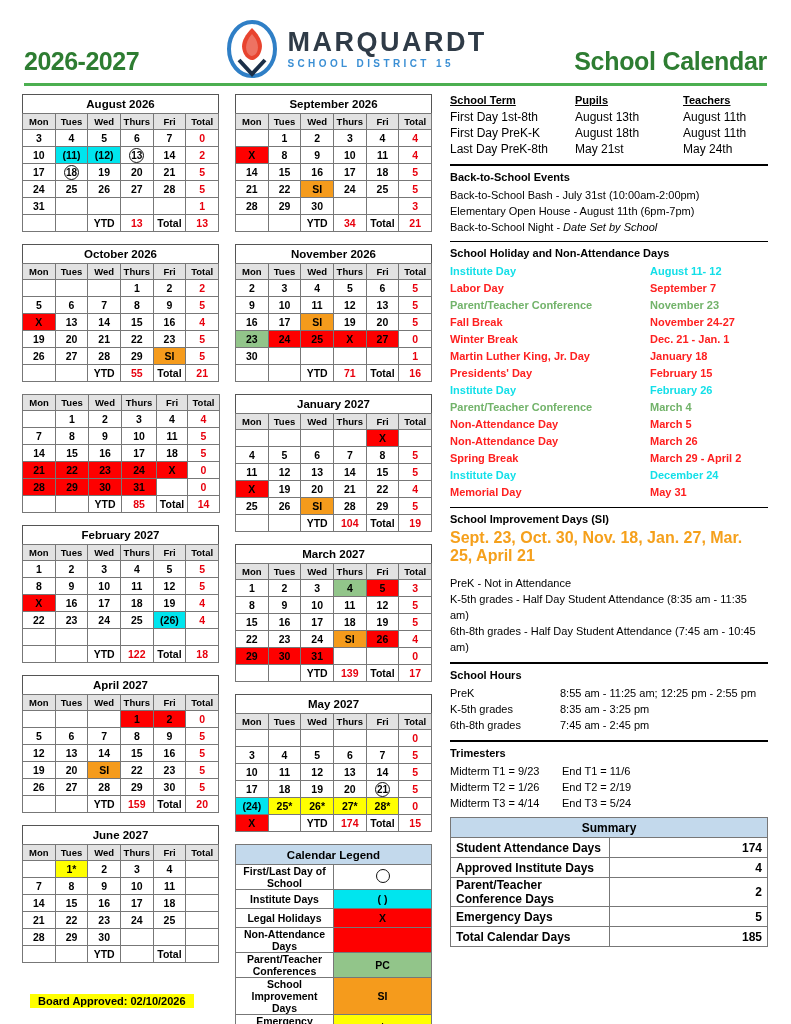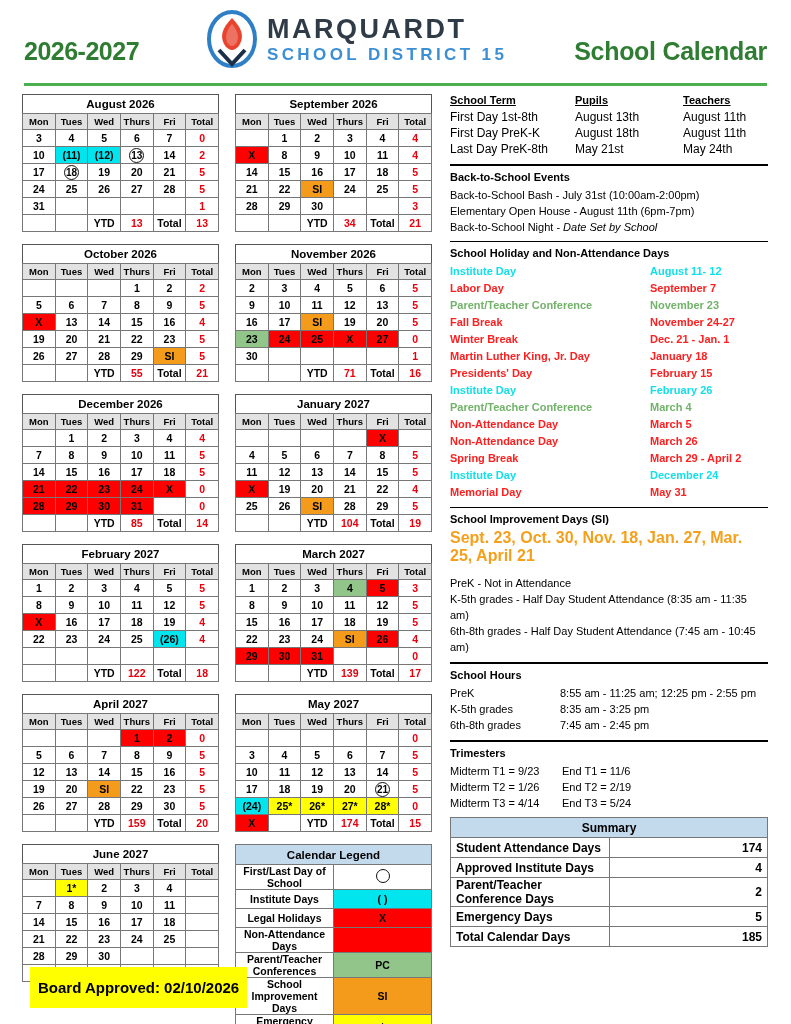--- a/index.html
+++ b/index.html
@@ -9,21 +9,21 @@
     font-family: "Liberation Sans", sans-serif;
     color: #000;
     position: relative;
     overflow: hidden;
   }
 
   
   .header {
     position: relative;
     height: 86px;
-    padding: 12px 24px;
+    padding: 2px 24px;
     display: flex;
     align-items: flex-end;
     justify-content: space-between;
   }
   .header-year {
     font-size: 25px;
     font-weight: bold;
     color: #2e7d32;
     padding-bottom: 8px;
     letter-spacing: -0.5px;
@@ -43,21 +43,21 @@
   }
   .logo-mark { width: 52px; height: 58px; flex: 0 0 auto; }
   .logo-text { line-height: 1; }
   .logo-name {
     font-size: 27px;
     font-weight: bold;
     letter-spacing: 2.5px;
     color: #2f3b47;
   }
   .logo-sub {
-    font-size: 17px;
+    font-size: 10px;
     font-weight: bold;
     letter-spacing: 3.4px;
     color: #3b8fd4;
     margin-top: 3px;
   }
   .header-rule {
     position: absolute;
     left: 24px; right: 24px; bottom: 0;
     height: 3px;
     background: #4caf50;
@@ -241,23 +241,23 @@
     font-size: 12px;
   }
   .sm-val { width: 120px; text-align: right; }
 
   
   .board {
     position: absolute;
     left: 30px;
     bottom: 16px;
     background: #ffff00;
-    font-size: 15px;
-    font-weight: bold;
-    padding: 12px 8px;
+    font-size: 11px;
+    font-weight: bold;
+    padding: 1px 8px;
     text-align: center;
   }
 </style>
 </head>
 <body>
 
 <div class="header">
   <div class="header-year">2026-2027</div>
 
   <div class="logo-wrap">
@@ -404,23 +404,20 @@
               <td></td>
               <td class="ytd-lbl">YTD</td>
               <td class="tot">55</td>
               <td class="ytd-lbl">Total</td>
               <td class="tot">21</td>
             </tr>
           </tbody>
         </table>
         <table class="month">
           <tbody>
-            <tr class="month-title">
-              <td colspan="6">December 2026</td>
-            </tr>
             <tr class="dow">
               <th class="c-mon">Mon</th>
               <th class="c-tues">Tues</th>
               <th class="c-wed">Wed</th>
               <th class="c-thurs">Thurs</th>
               <th class="c-fri">Fri</th>
               <th class="c-total">Total</th>
             </tr>
             <tr>
               <td class=""><span></span></td>

